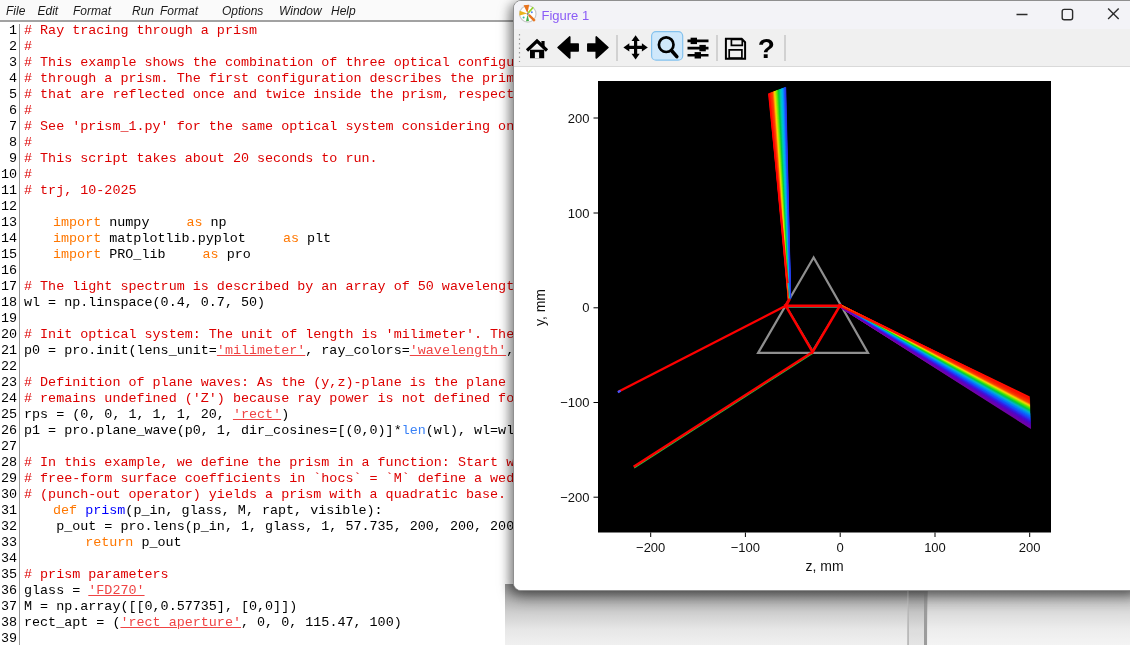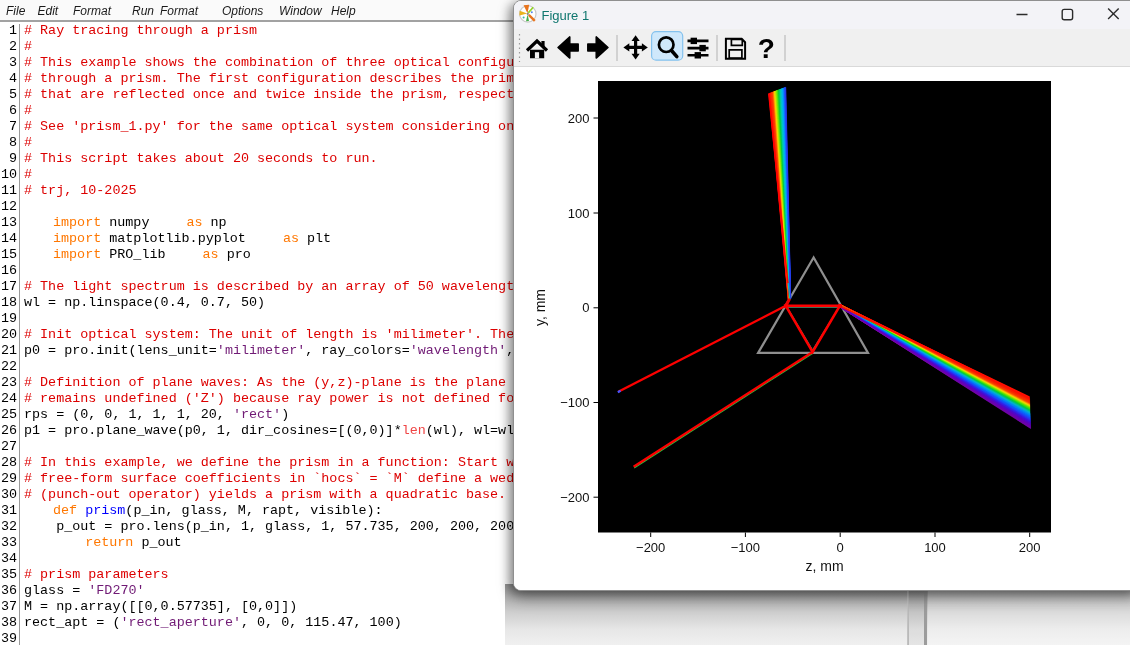--- a/index.html
+++ b/index.html
@@ -7,34 +7,34 @@
   #editor { position:absolute; left:0; top:0; width:1130px; height:645px; background:#fff; }
   #menubar { position:absolute; left:0; top:0; width:100%; height:22px; background:#fafafa;
     font-size:12px; color:#1a1a1a; border-bottom:2px solid #a2a2a2; }
   #menubar span { position:absolute; top:4px;font-style:italic; }
   #gutterline { position:absolute; left:19px; top:24px; width:1px; height:621px; background:#9a9a9a; }
   .mono { font-family:"Liberation Mono",monospace; font-size:13.4px; line-height:16px; white-space:pre; }
   #nums { position:absolute; left:0; top:22.6px; width:17px; text-align:right; color:#000; }
   #code { position:absolute; left:24px; top:22.6px; width:1100px; color:#000; }
   #code .c { color:#dd0000;margin-top:42px; }
   #code .k { color:#ff7700;margin-left:29px; }
-  #code .s { color:#701a75; }
+  #code .s { color:#ef4444;text-decoration:underline; }
   #code .d { color:#0000ff; }
-  #code .b { color:#ef4444;text-align:center; }
+  #code .b { color:#3b82f6;text-align:center; }
   #backdrop { position:absolute; left:505px; top:584px; width:625px; height:61px;
     background:linear-gradient(180deg,#949494 0%,#a8a8a8 16%,#cdcdcd 45%,#e7e7e7 75%,#f0f0f0 100%); }
   #backlight { position:absolute; left:423px; top:0; width:202px; height:61px; background:rgba(255,255,255,0.28); }
   #seam1 { position:absolute; left:401.5px; top:0; width:2px; height:61px; background:#c2c2c2; }
   #seam2 { position:absolute; left:419px; top:0; width:2.5px; height:61px; background:#9c9c9c; }
   #seamfill { position:absolute; left:403px; top:0; width:16px; height:61px; background:rgba(0,0,0,0.045); }
   #figwin { position:absolute; left:513px; top:0px; width:627px; height:591px;
     border:1px solid #8f8f8f; border-radius:8px 8px 8px 8px; background:#fff;
     box-shadow:-4px 3px 10px rgba(0,0,0,0.30), 0 6px 16px rgba(0,0,0,0.35); overflow:hidden; }
   #titlebar { position:absolute; left:0; top:0; width:100%; height:28px; background:#f3f3f7; }
-  #titletext { position:absolute; left:27.5px; top:6.5px; font-size:13px; color:#0f766e; }
+  #titletext { position:absolute; left:27.5px; top:6.5px; font-size:13px; color:#8b5cf6; }
   #toolbar { position:absolute; left:0; top:28px; width:100%; height:38px; background:#f0f0f0;
     border-bottom:1px solid #d9d9d9; }
   #canvas { position:absolute; left:0; top:66px; width:627px; height:525px; background:#fff; }
 </style></head>
 <body>
 <div id="editor">
   <div id="menubar">
     <span style="left:6px">File</span>
       <span style="left:37.5px">Edit</span>
     <span style="left:73px">Format</span>

